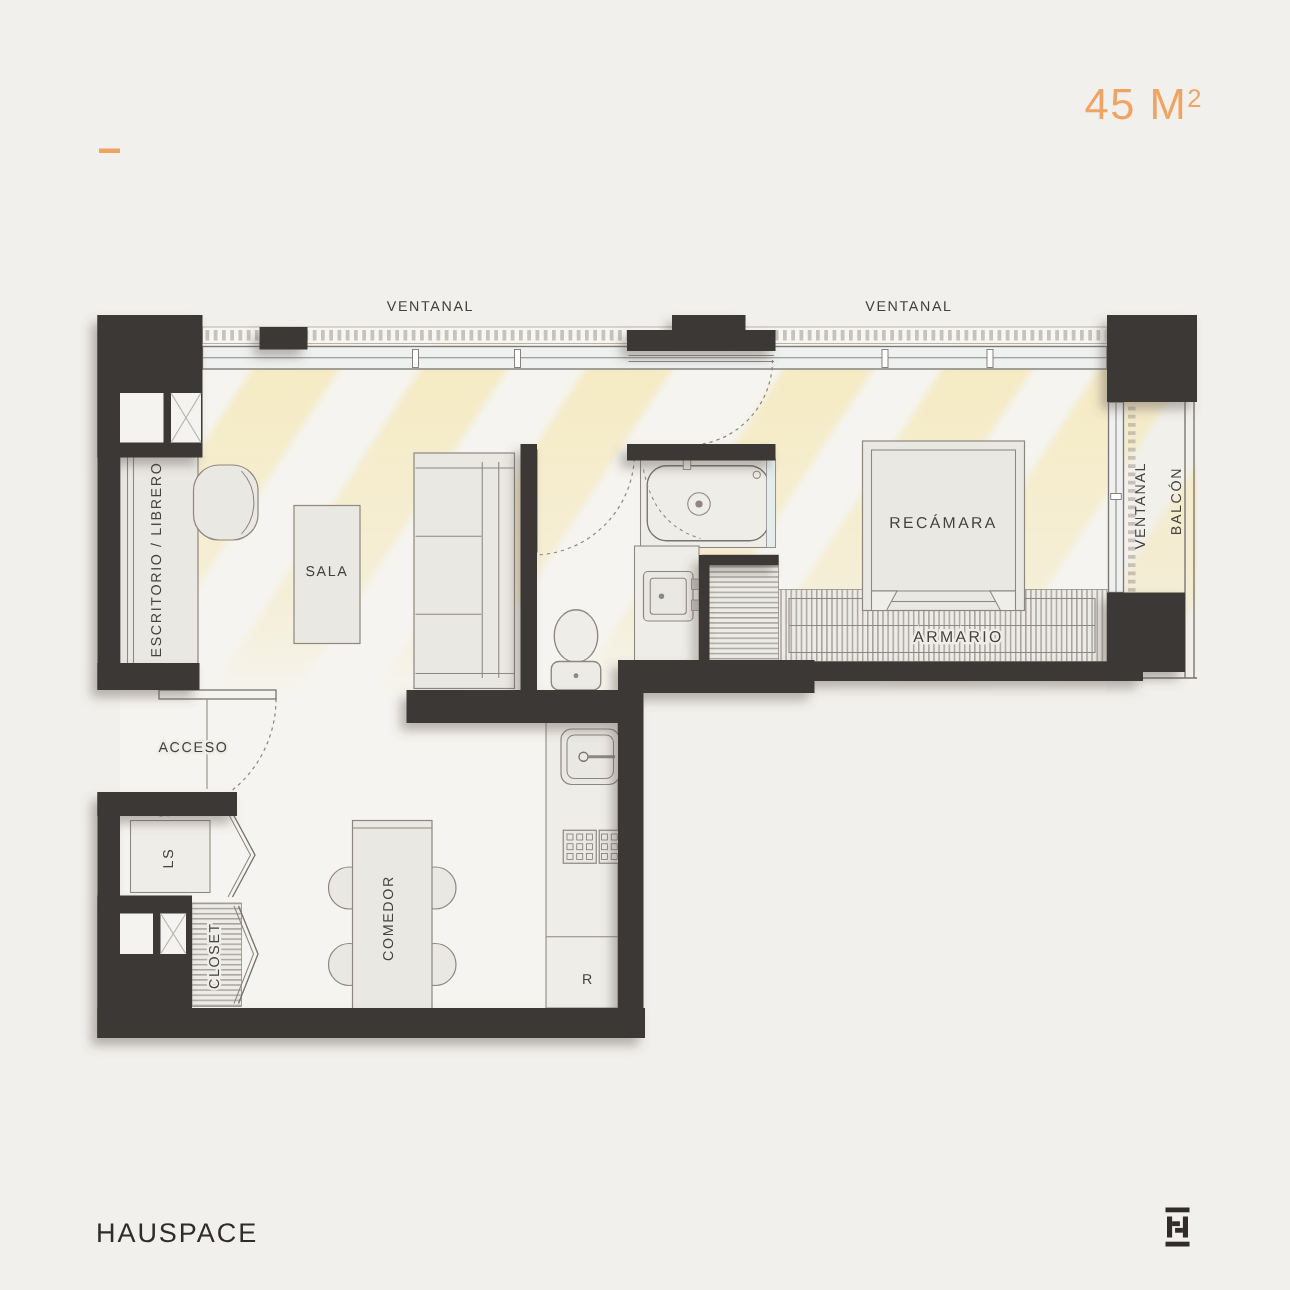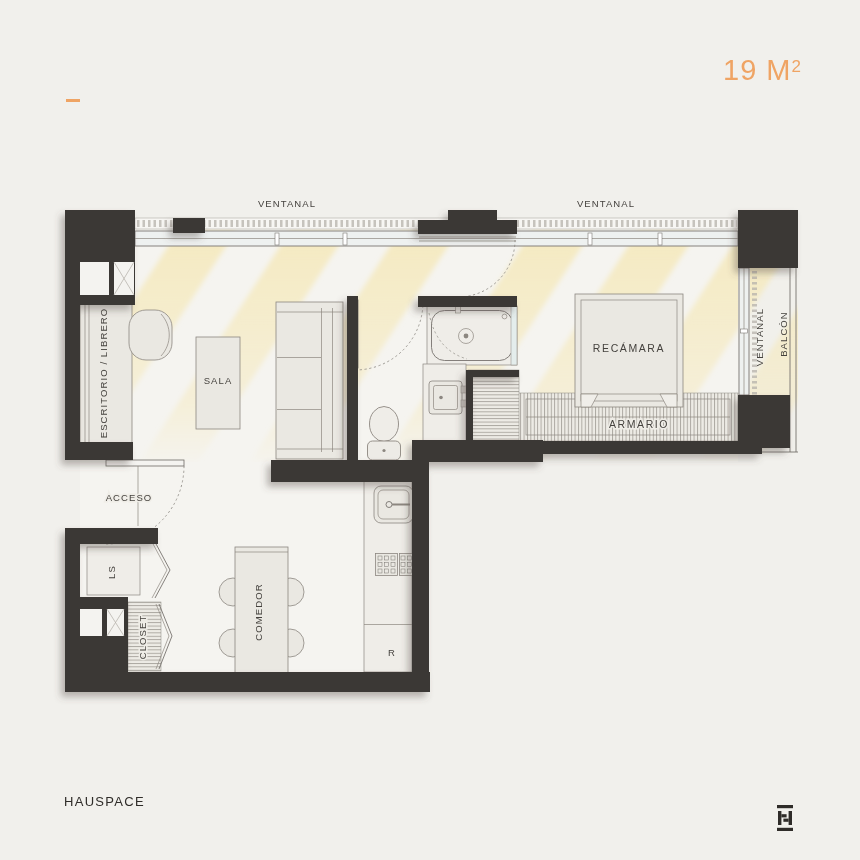--- a/index.html
+++ b/index.html
@@ -15,22 +15,22 @@
     font-size:29px;font-weight:400;letter-spacing:2px;
     color:var(--accent,#EFA464);margin:0;
   }
   .title-dash{position:absolute;left:66px;top:99px;width:14px;height:3px;background:var(--accent,#EFA464);}
   .area{
     position:absolute;right:58px;top:54px;
     font-size:29px;letter-spacing:1px;color:var(--accent,#EFA464);
   }
   .area sup{font-size:17px;vertical-align:8px;}
   .brand{
-    position:absolute;left:64px;top:794px;
-    font-size:13px;letter-spacing:1.3px;font-weight:500;color:#2F2C29;
+    position:absolute;left:64px;top:812px;
+    font-size:18px;letter-spacing:1.3px;font-weight:500;color:#2F2C29;
   }
   .logo{position:absolute;left:776px;top:804px;}
   .plan-svg{position:absolute;left:0;top:0;}
 
   
   .floor{fill:#F5F4F0;}
   .balcony-floor{fill:#F1F0EB;}
   .wall{fill:var(--wall,#3B3835);}
   .fur{fill:#EAE8E2;stroke:#8C8780;stroke-width:0.8;}
   .fur-light{fill:#EFEDE8;stroke:#8C8780;stroke-width:0.7;}
@@ -49,21 +49,21 @@
   }
   .plan-label.big{font-size:10.5px;letter-spacing:1.6px;}
   .halo{paint-order:stroke;stroke:#EFEDE7;stroke-width:3px;}
 </style>
 </head>
 <body>
 
 <div class="page">
 
   <div class="title-dash"></div>
-  <div class="area"><span>19 M</span><sup>2</sup></div>
+  <div class="area"><span>45 M</span><sup>2</sup></div>
 
   <svg class="plan-svg" width="860" height="860" viewBox="0 0 860 860">
     <defs>
       <filter id="wallshadow" x="-10%" y="-10%" width="130%" height="130%">
         <feDropShadow dx="-4" dy="5" stdDeviation="3.5" flood-color="#57514A" flood-opacity="0.4"></feDropShadow>
       </filter>
       <filter id="rayblur">
           <feGaussianBlur stdDeviation="2.5"></feGaussianBlur>
         </filter>
       <linearGradient id="sunG" x1="0" y1="0" x2="0" y2="1">

